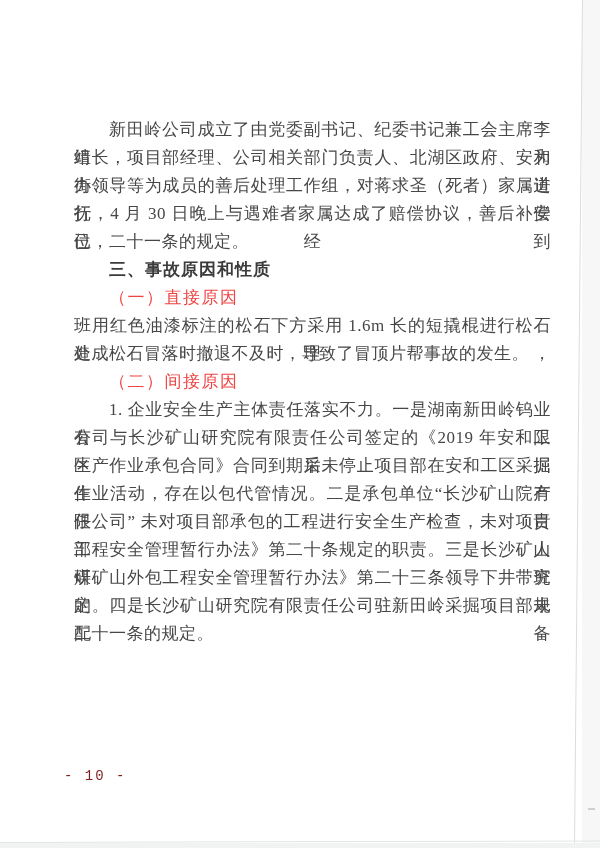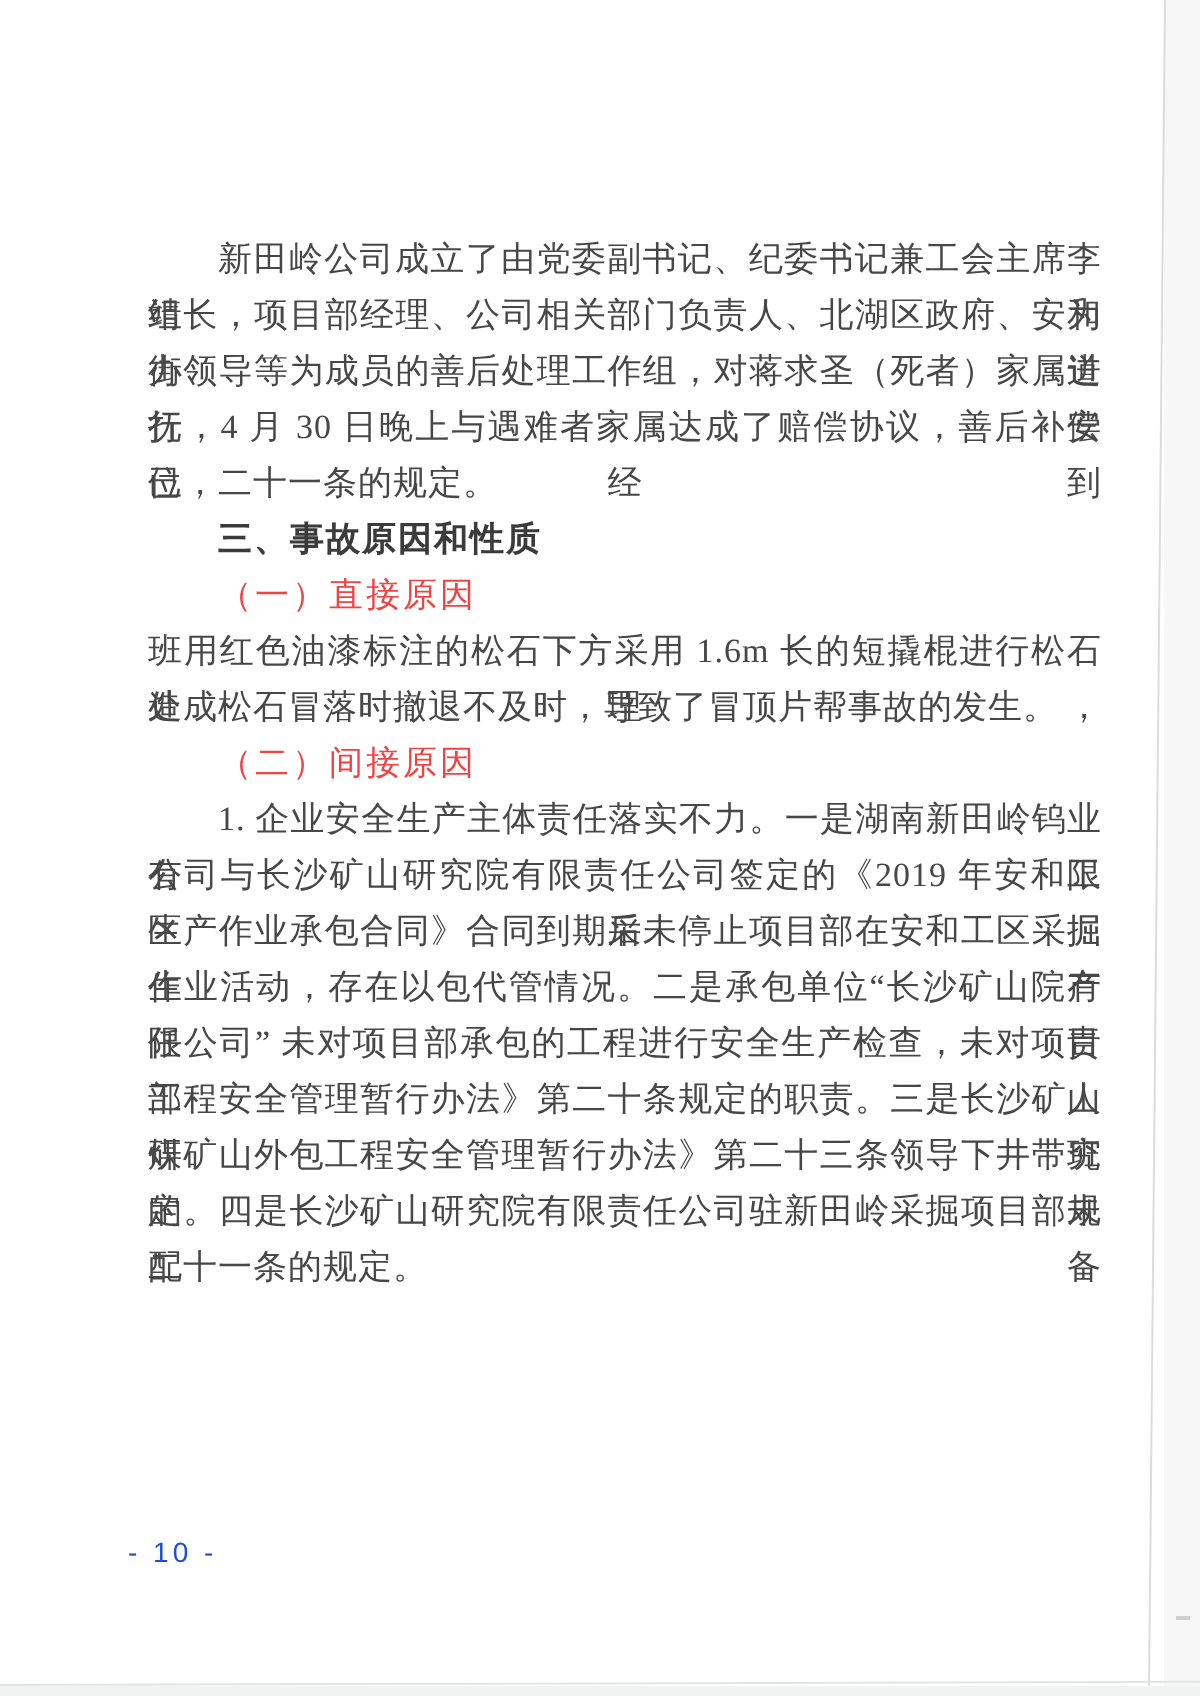--- a/index.html
+++ b/index.html
@@ -92,23 +92,23 @@
     letter-spacing: 1px;
   }
   .subheading {
     color: #ef4444;
     letter-spacing: 1.5px;
   }
   .page-number {
     position: absolute;
     left: 64px;
     top: 768px;
-    font-family: Liberation Sans, sans-serif;
+    font-family: Liberation Mono, monospace;
     font-size: 14px;
-    color: #1d4ed8;
+    color: #7f1d1d;
     letter-spacing: 2px;
   }
 </style>
 </head>
 <body>
 
 <div class="page">
 
   <div class="scan-right-area"></div>
   <div class="scan-right-line"></div>

